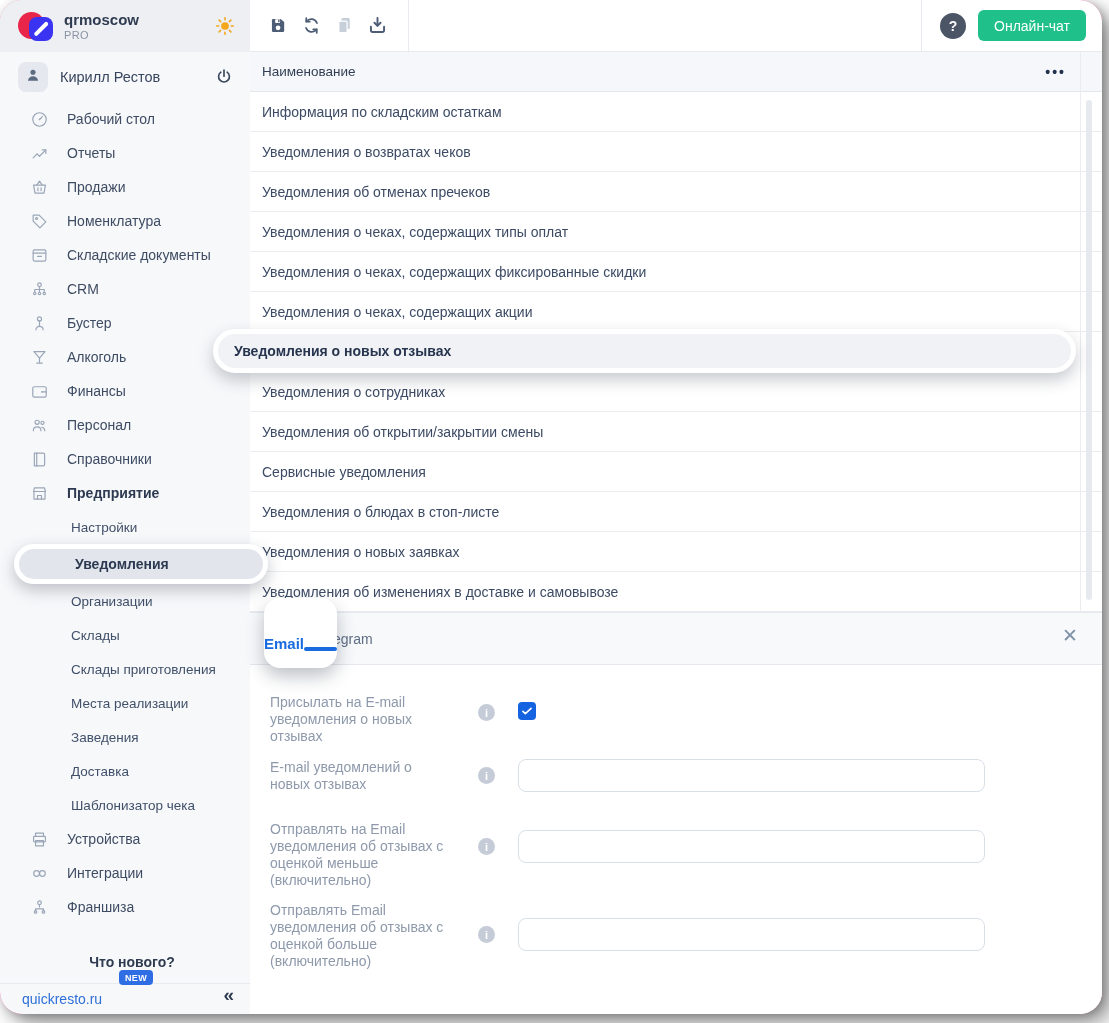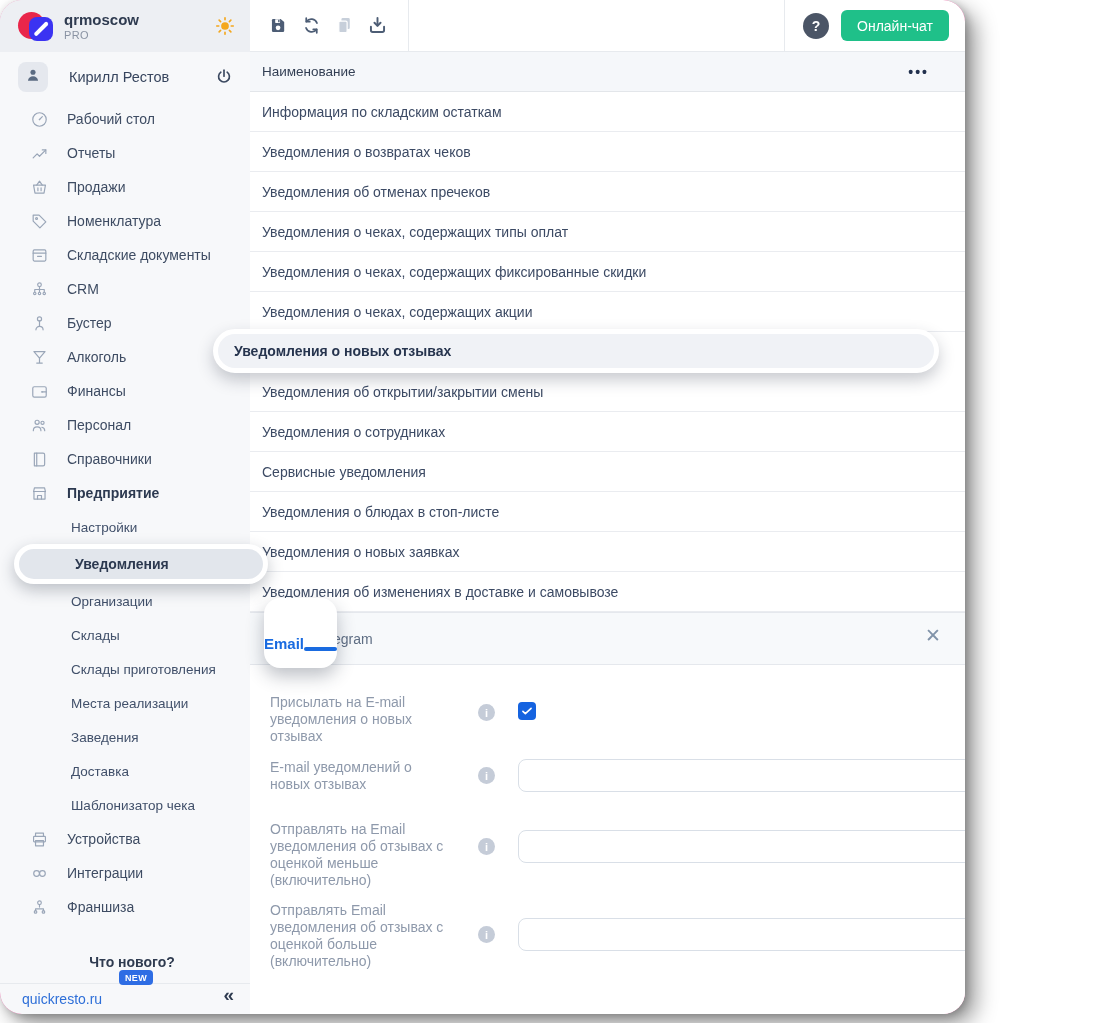--- a/index.html
+++ b/index.html
@@ -1,34 +1,34 @@
 <!DOCTYPE html>
 <html style="--accent-blue: #1a6be0; --chat-green: #1fc089; --badge-blue: #2e6de4; --checkbox-blue: #1563e0; --link-blue: #2e6fd8; --logo-red: #e9264a; --logo-indigo: #3b33f2; --sun-orange: #f4a71d;"><head>
 <meta charset="utf-8">
 <style>
   *{box-sizing:border-box;margin:0;padding:0;}
   html,body{width:1109px;height:1023px;}
   body{position:relative;background:#fff;font-family:"Liberation Sans",sans-serif;overflow:hidden;}
-  .window{position:absolute;left:0;top:0;width:965px;height:1014px;background:#ec4899;border-radius:22px;
+  .window{position:absolute;left:0;top:0;width:1102px;height:1014px;background:#ec4899;border-radius:22px;
           box-shadow:10px 10px 22px rgba(0,0,0,.42), 2px 2px 8px rgba(0,0,0,.22);overflow:hidden;text-decoration:underline;}
 
   
   .sidebar{position:absolute;left:0;top:0;bottom:0;width:250px;background:#f7f8fa;display:flex;flex-direction:column;}
   .brand{flex:0 0 52px;background:#edeff3;display:flex;align-items:center;padding-left:18px;}
   .logo{position:relative;width:38px;height:36px;flex:0 0 38px;}
   .logo-circle{position:absolute;left:0;top:4px;width:27px;height:27px;border-radius:50%;background:var(--logo-red);}
   .logo-square{position:absolute;left:11px;top:9px;width:24px;height:24px;border-radius:8px;background:var(--logo-indigo);}
   .logo-square::after{content:"";position:absolute;left:3px;top:10px;width:18px;height:3.5px;background:#fff;border-radius:2px;transform:rotate(-45deg);}
   .brand-text{margin-left:8px;}
   .brand-name{font-size:15px;font-weight:700;color:#2f3b50;}
   .brand-plan{font-size:11px;color:#8a93a3;letter-spacing:.4px;margin-top:1px;}
   .sun{margin-left:auto;margin-right:14px;width:22px;height:22px;color:var(--sun-orange);cursor:pointer;}
   .sun svg{width:22px;height:22px;}
 
-  .user{flex:0 0 50px;display:flex;align-items:center;padding-left:18px;gap:9px;}
+  .user{flex:0 0 50px;display:flex;align-items:center;padding-left:18px;}
   .avatar{width:30px;height:30px;border-radius:8px;background:#e5e8ee;display:flex;align-items:center;justify-content:center;color:#5b6b82;}
   .avatar svg{width:18px;height:18px;}
   .user-name{margin-left:12px;font-size:14.5px;color:#37455e;}
   .power{margin-left:auto;margin-right:16px;width:20px;height:20px;color:#3c4a61;cursor:pointer;}
   .power svg{width:20px;height:20px;}
 
   nav{flex:1 1 auto;}
   .nav-item{height:34px;display:flex;align-items:center;padding-left:30px;font-size:14px;color:#3e4c63;cursor:pointer;white-space:nowrap;}
   .nav-item.active{font-weight:700;color:#2c3950;}
   .nav-ico{width:20px;height:20px;flex:0 0 20px;margin-right:17px;color:#9aa6b8;display:flex;align-items:center;}
@@ -383,24 +383,24 @@
         <div class="trow">
           <span>Уведомления о чеках, содержащих фиксированные скидки</span>
         </div>
         <div class="trow">
           <span>Уведомления о чеках, содержащих акции</span>
         </div>
         <div class="trow spot">
           <div class="row-pill">Уведомления о новых отзывах</div>
         </div>
         <div class="trow">
+          <span>Уведомления о сотрудниках</span>
+        </div>
+        <div class="trow">
           <span>Уведомления об открытии/закрытии смены</span>
-        </div>
-        <div class="trow">
-          <span>Уведомления о сотрудниках</span>
         </div>
         <div class="trow">
           <span>Сервисные уведомления</span>
         </div>
         <div class="trow">
           <span>Уведомления о блюдах в стоп-листе</span>
         </div>
         <div class="trow">
           <span>Уведомления о новых заявках</span>
         </div>

